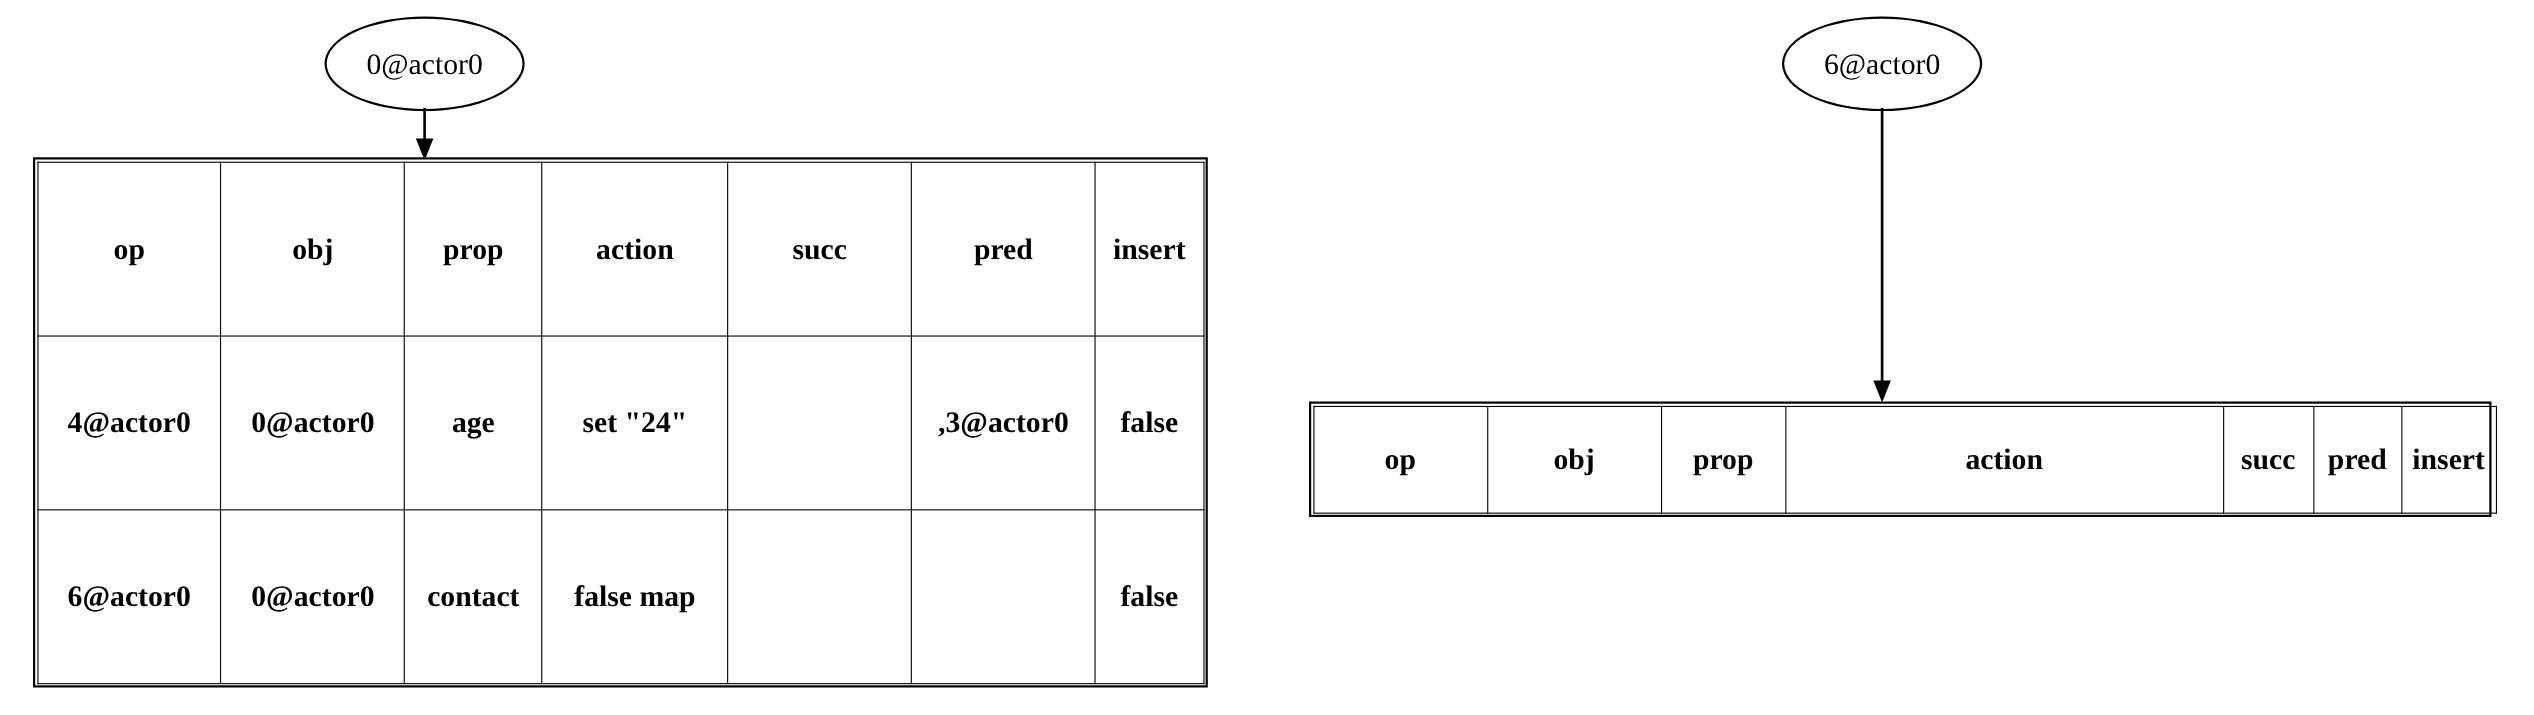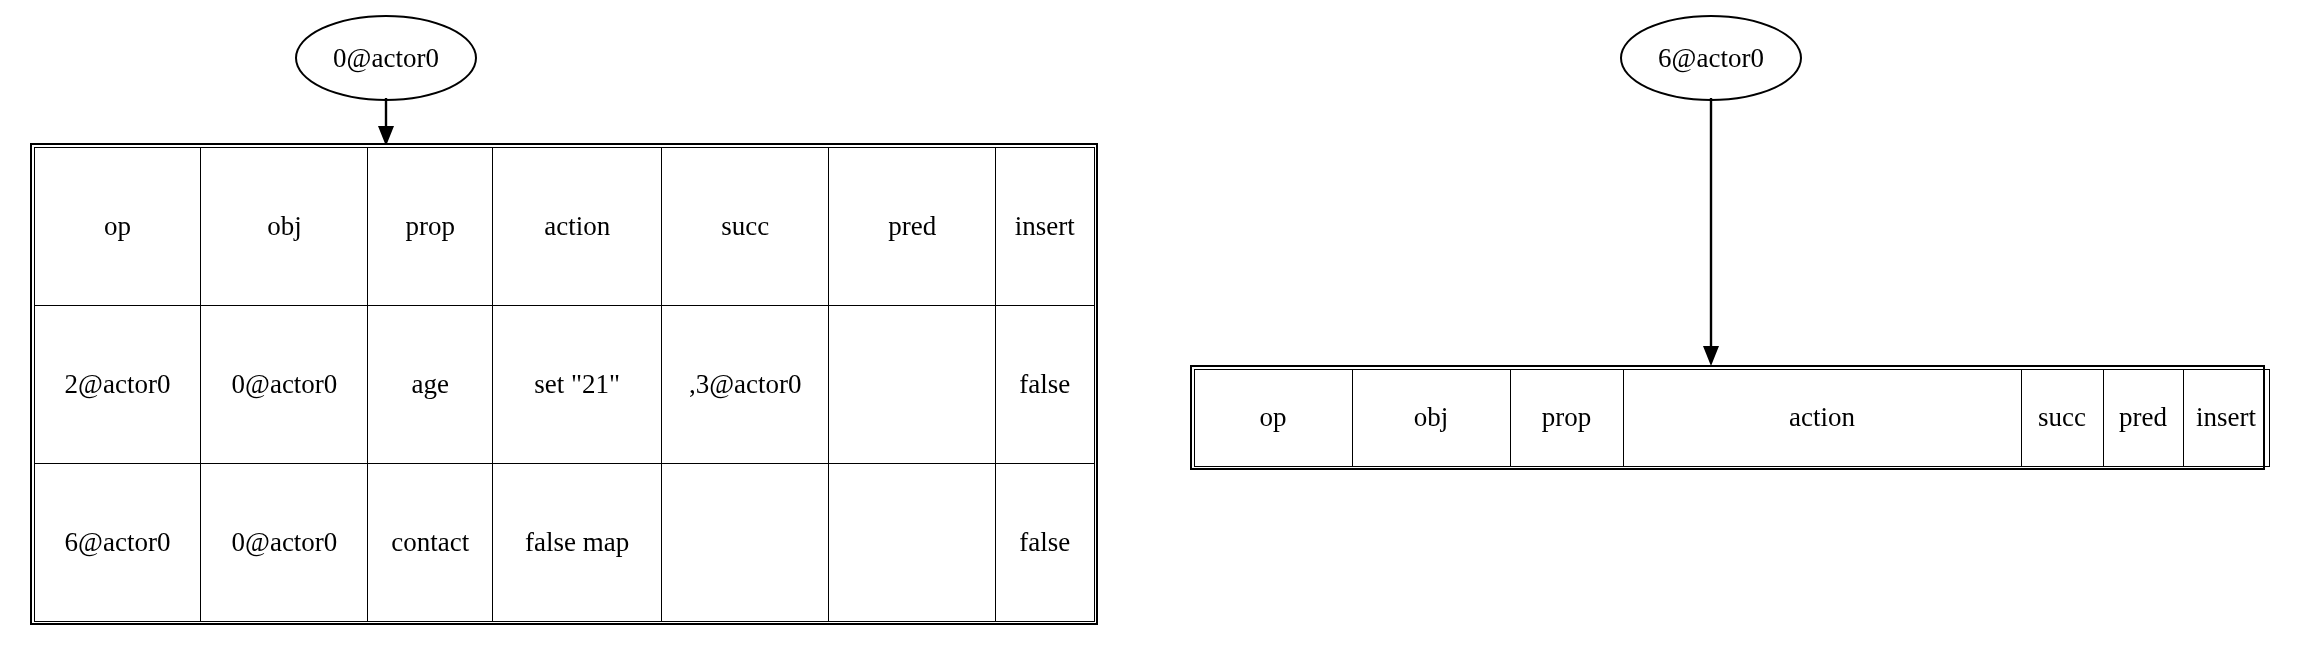--- a/index.html
+++ b/index.html
@@ -44,20 +44,21 @@
     pointer-events: none;
   }
 
   
   .record-table {
     position: absolute;
     border: 2.5px solid #000000;
     background: #ffffff;
     box-sizing: border-box;
     padding: 1.5px;
+    font-weight: bold;
   }
   .record-table table {
     border-collapse: collapse;
     border-spacing: 0;
     width: 100%;
     height: 100%;
     table-layout: fixed;
   }
   .record-table td {
     border: 1.3px solid #000000;
@@ -124,31 +125,31 @@
         <tr>
           <td>op</td>
           <td>obj</td>
           <td>prop</td>
           <td>action</td>
           <td>succ</td>
           <td>pred</td>
           <td>insert</td>
         </tr>
 
+
+
         <tr>
-          <td>2@actor0</td>
+          <td>4@actor0</td>
           <td>0@actor0</td>
           <td>age</td>
-          <td>set "21"</td>
+          <td>set "24"</td>
+          <td class="blank"></td>
           <td>,3@actor0</td>
-          <td></td>
           <td>false</td>
         </tr>
-
-
 
         <tr>
           <td>6@actor0</td>
           <td>0@actor0</td>
           <td>contact</td>
           <td>false map</td>
           <td class="blank"></td>
           <td class="blank"></td>
           <td>false</td>
         </tr>

